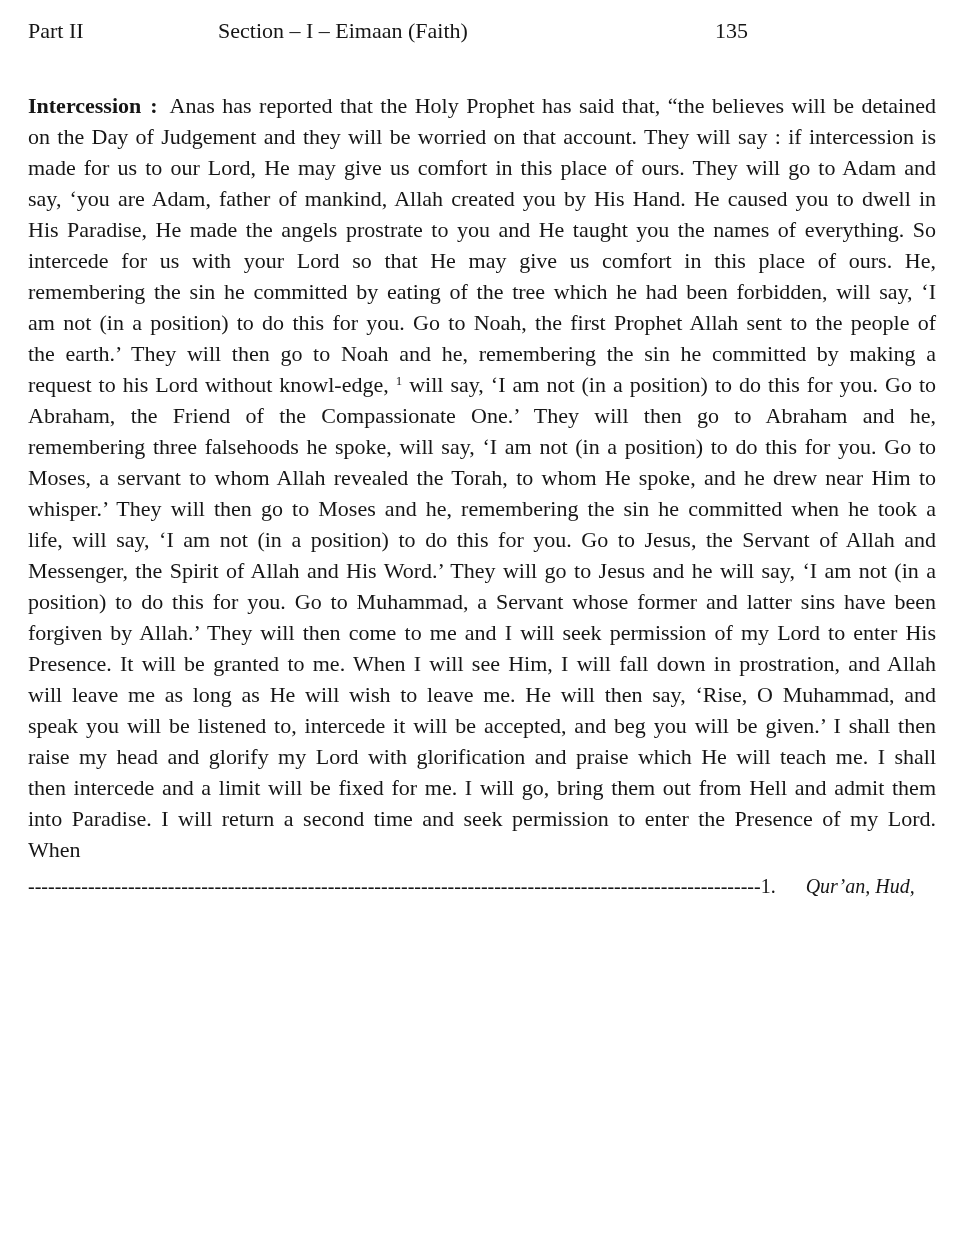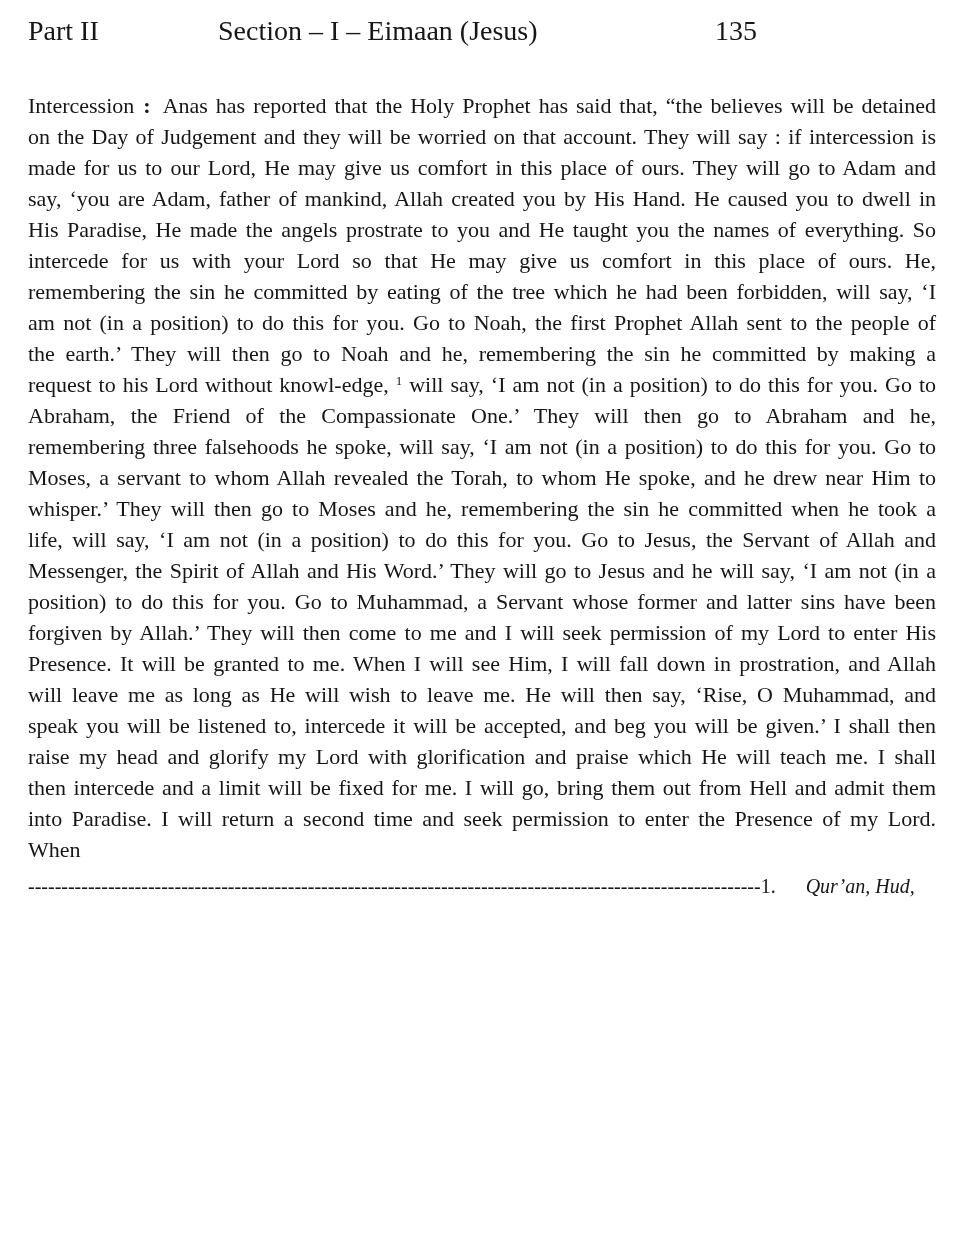--- a/index.html
+++ b/index.html
@@ -13,37 +13,37 @@
       overflow: hidden;
     }
     .page {
       width: 100%;
       height: 100%;
       padding: 16px 24px 0 28px;
     }
     .page-header {
       position: relative;
       height: 32px;
-      font-size: 28px;
+      font-size: 22px;
       line-height: 30px;
     }
     .hdr-left   { position: absolute; left: 0;     top: 0; }
     .hdr-center { position: absolute; left: 190px; top: 0; }
     .hdr-right  { position: absolute; left: 655px; top: 0; margin-left: 32px; }
     .page-body {
       margin-top: 42px;
     }
     .paragraph {
       margin: 0;
       font-size: 22px;
       line-height: 31px;
       text-align: justify;
       word-spacing: 1.5px;
     }
-    .lead { font-weight: normal; }
+    .lead { font-weight: bold; }
     .lead-sep { font-weight: bold; padding: 0 12px 0 9px; }
     .fn-ref {
       font-size: 13px;
       line-height: 0;
       vertical-align: 7px;
     }
     .footnote {
       margin-top: 6px;
       font-size: 20px;
       line-height: 30px;
@@ -57,21 +57,21 @@
     .fn-cite { font-style: italic; margin-left: 30px; }
     .fn-verse { margin-top: 2px; }
   </style>
 </head>
 <body>
 
 <div class="page">
 
   <header class="page-header">
     <span class="hdr-left">Part II</span>
-    <span class="hdr-center">Section – I – Eimaan (Jesus)</span>
+    <span class="hdr-center">Section – I – Eimaan (Faith)</span>
     <span class="hdr-right">135</span>
   </header>
 
   <main class="page-body">
     <p class="paragraph"><span class="lead">Intercession</span><span class="lead-sep">:</span><span>Anas has reported that the Holy Prophet has said that, “the believes will be detained on the Day of Judgement and they will be worried on that account. They will say : if intercession is made for us to our Lord, He may give us comfort in this place of ours. They will go to Adam and say, ‘you are Adam, father of mankind, Allah created you by His Hand. He caused you to dwell in His Paradise, He made the angels prostrate to you and He taught you the names of everything. So intercede for us with your Lord so that He may give us comfort in this place of ours. He, remembering the sin he committed by eating of the tree which he had been forbidden, will say, ‘I am not (in a position) to do this for you. Go to Noah, the first Prophet Allah sent to the people of the earth.’ They will then go to Noah and he, remembering the sin he committed by making a request to his Lord without knowl-edge,</span>
       <sup class="fn-ref">1</sup>
       <span>will say, ‘I am not (in a position) to do this for you. Go to Abraham, the Friend of the Compassionate One.’ They will then go to Abraham and he, remembering three falsehoods he spoke, will say, ‘I am not (in a position) to do this for you. Go to Moses, a servant to whom Allah revealed the Torah, to whom He spoke, and he drew near Him to whisper.’ They will then go to Moses and he, remembering the sin he committed when he took a life, will say, ‘I am not (in a position) to do this for you. Go to Jesus, the Servant of Allah and Messenger, the Spirit of Allah and His Word.’ They will go to Jesus and he will say, ‘I am not (in a position) to do this for you. Go to Muhammad, a Servant whose former and latter sins have been forgiven by Allah.’ They will then come to me and I will seek permission of my Lord to enter His Presence. It will be granted to me. When I will see Him, I will fall down in prostration, and Allah will leave me as long as He will wish to leave me. He will then say, ‘Rise, O Muhammad, and speak you will be listened to, intercede it will be accepted, and beg you will be given.’ I shall then raise my head and glorify my Lord with glorification and praise which He will teach me. I shall then intercede and a limit will be fixed for me. I will go, bring them out from Hell and admit them into Paradise. I will return a second time and seek permission to enter the Presence of my Lord. When</span></p>
   </main>
 
   <footer class="footnote">

